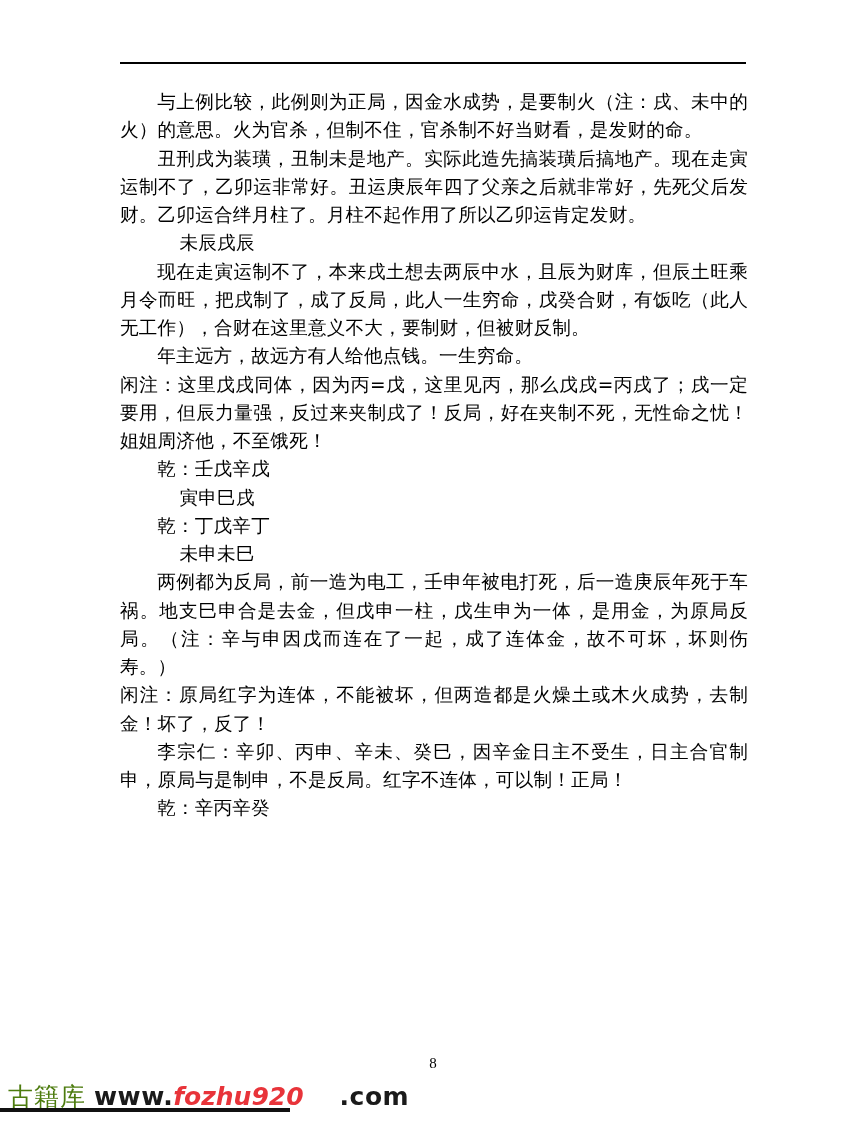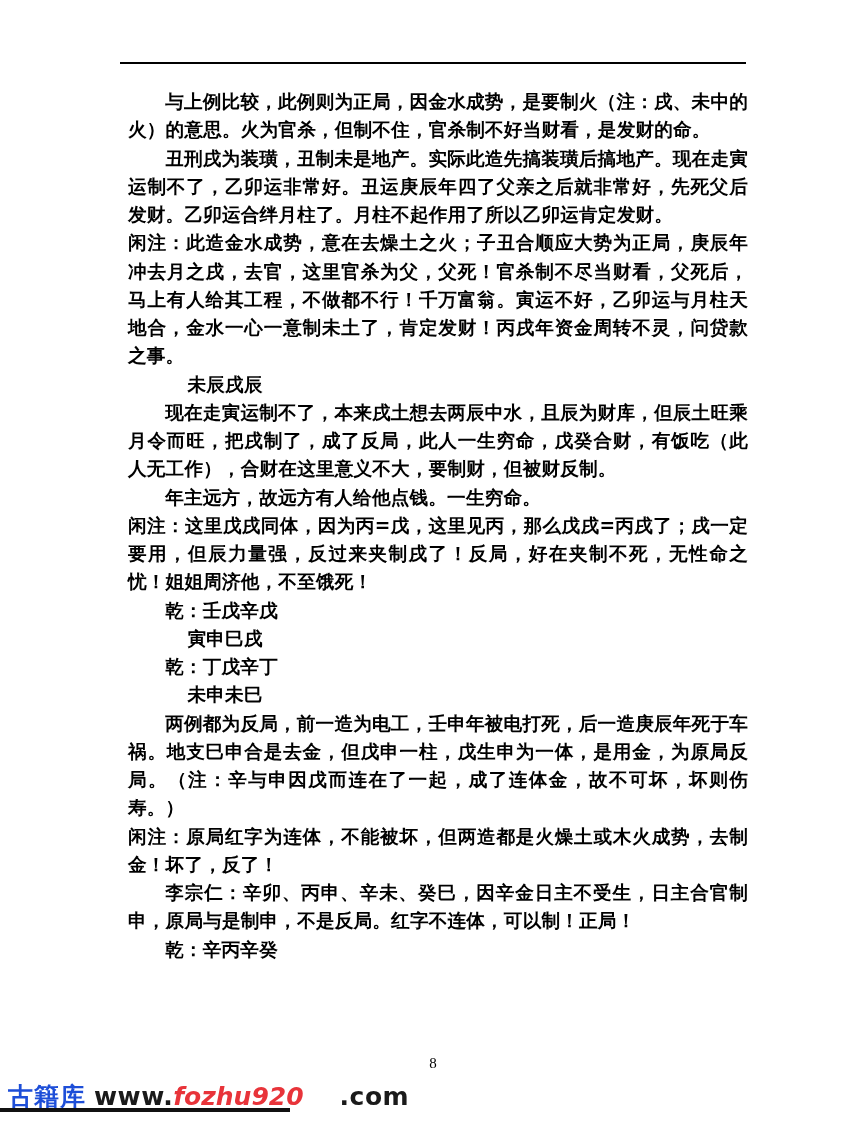--- a/index.html
+++ b/index.html
@@ -43,44 +43,43 @@
     text-justify: inter-ideograph;
     letter-spacing: 0.2px;
   }
   .indent {
     text-indent: 2em;
   }
   .indent3 {
     text-indent: 3.2em;
   }
   .bold {
-    font-weight: bold;
-    margin-left: 8px;
+    font-weight: normal;
   }
   .page-number {
     position: absolute;
     left: 0;
     top: 1055px;
     width: 866px;
     text-align: center;
     font-size: 15px;
     font-family: "Liberation Serif", serif;
   }
   .footer {
     position: absolute;
     left: 8px;
     top: 1080px;
     display: flex;
     align-items: center;
     gap: 8px;
   }
   .footer-brand {
     font-size: 25px;
-    font-weight: bold;
-    color: #1d4ed8;
+    font-weight: normal;
+    color: #4d7c0f;
     letter-spacing: 1px;
   }
   .footer-url {
     display: flex;
     align-items: flex-start;
     font-size: 25px;
     font-weight: bold;
     letter-spacing: 0.5px;
   }
   .footer-url .w {
@@ -107,21 +106,20 @@
 </head>
 <body>
 
 <div class="page">
 
   <div class="top-rule"></div>
 
   <div class="content">
     <p class="para indent bold">与上例比较，此例则为正局，因金水成势，是要制火（注：戌、未中的火）的意思。火为官杀，但制不住，官杀制不好当财看，是发财的命。</p>
     <p class="para indent bold">丑刑戌为装璜，丑制未是地产。实际此造先搞装璜后搞地产。现在走寅运制不了，乙卯运非常好。丑运庚辰年四了父亲之后就非常好，先死父后发财。乙卯运合绊月柱了。月柱不起作用了所以乙卯运肯定发财。</p>
-    <p class="para bold">闲注：此造金水成势，意在去燥土之火；子丑合顺应大势为正局，庚辰年冲去月之戌，去官，这里官杀为父，父死！官杀制不尽当财看，父死后，马上有人给其工程，不做都不行！千万富翁。寅运不好，乙卯运与月柱天地合，金水一心一意制未土了，肯定发财！丙戌年资金周转不灵，问贷款之事。</p>
     <p class="para indent3 bold">未辰戌辰</p>
     <p class="para indent bold">现在走寅运制不了，本来戌土想去两辰中水，且辰为财库，但辰土旺乘月令而旺，把戌制了，成了反局，此人一生穷命，戊癸合财，有饭吃（此人无工作），合财在这里意义不大，要制财，但被财反制。</p>
     <p class="para indent bold">年主远方，故远方有人给他点钱。一生穷命。</p>
     <p class="para bold">闲注：这里戊戌同体，因为丙=戊，这里见丙，那么戊戌=丙戌了；戌一定要用，但辰力量强，反过来夹制戌了！反局，好在夹制不死，无性命之忧！姐姐周济他，不至饿死！</p>
     <p class="para indent bold">乾：壬戊辛戊</p>
     <p class="para indent3 bold">寅申巳戌</p>
     <p class="para indent bold">乾：丁戊辛丁</p>
     <p class="para indent3 bold">未申未巳</p>
     <p class="para indent bold">两例都为反局，前一造为电工，壬申年被电打死，后一造庚辰年死于车祸。地支巳申合是去金，但戊申一柱，戊生申为一体，是用金，为原局反局。（注：辛与申因戊而连在了一起，成了连体金，故不可坏，坏则伤寿。）</p>
     <p class="para bold">闲注：原局红字为连体，不能被坏，但两造都是火燥土或木火成势，去制金！坏了，反了！</p>

